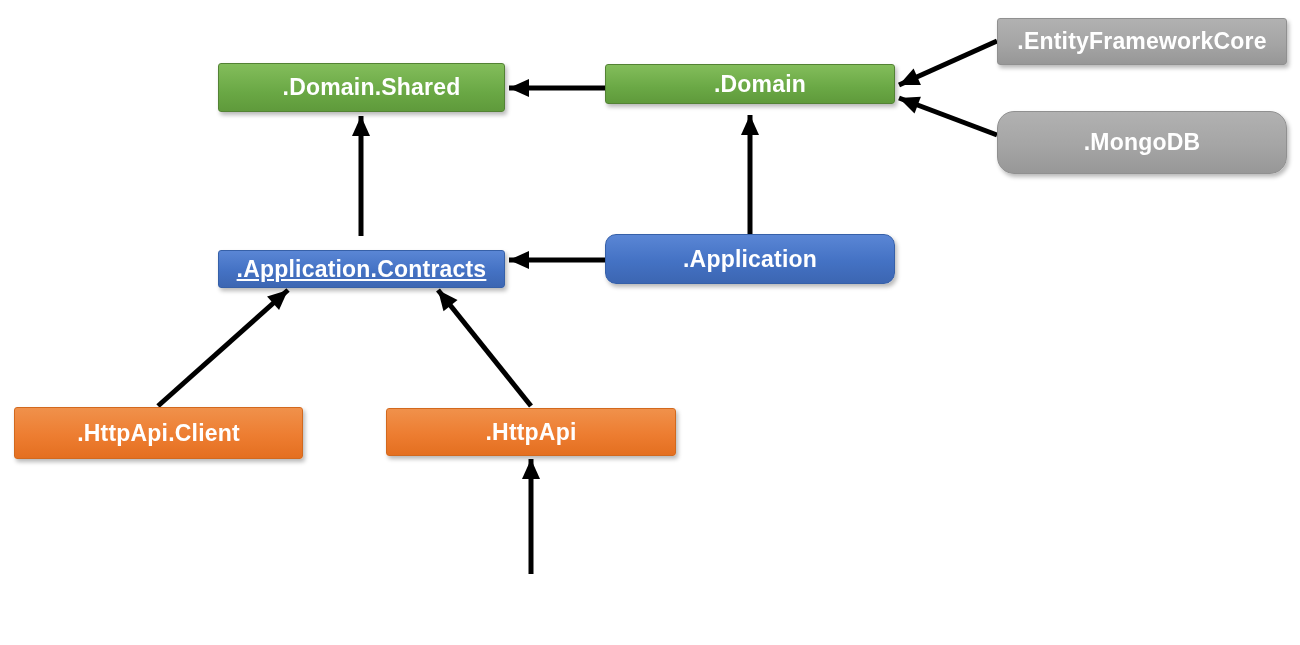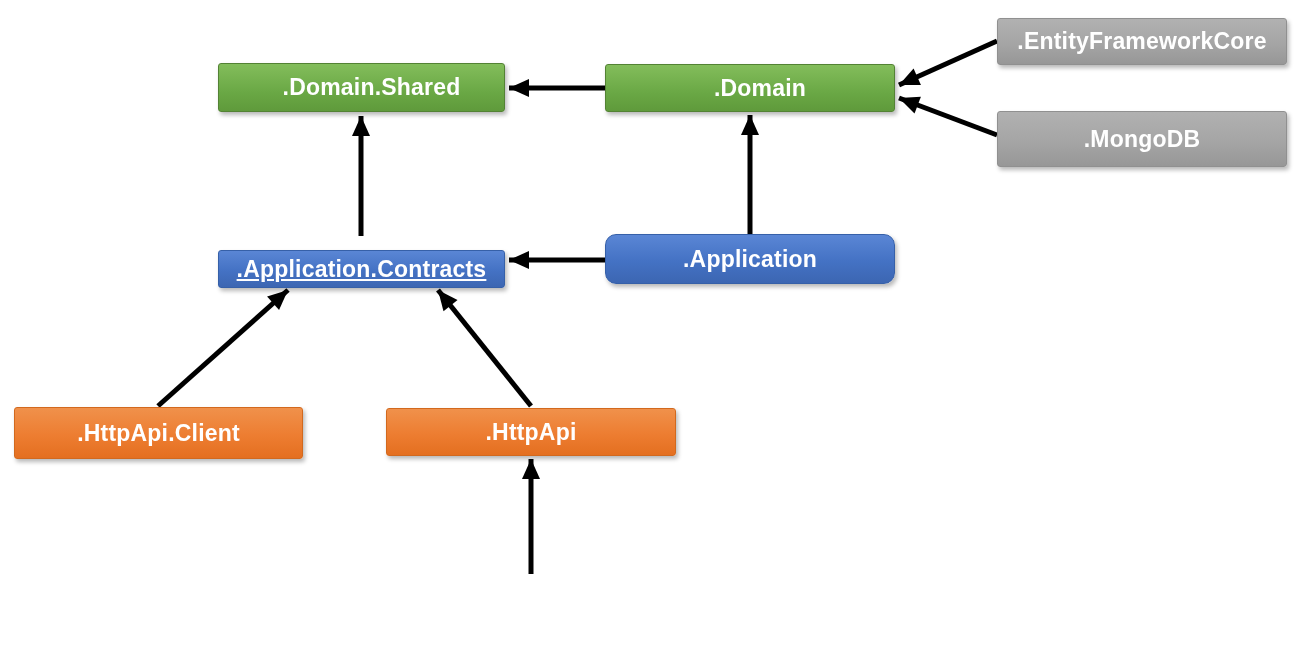--- a/index.html
+++ b/index.html
@@ -84,29 +84,29 @@
     <line class="edge" x1="605" y1="260" x2="509" y2="260" marker-end="url(#arrowhead)"></line>
     <line class="edge" x1="158" y1="406" x2="288" y2="290" marker-end="url(#arrowhead)"></line>
     <line class="edge" x1="531" y1="406" x2="438" y2="290" marker-end="url(#arrowhead)"></line>
     <line class="edge" x1="531" y1="574" x2="531" y2="459" marker-end="url(#arrowhead)"></line>
   </svg>
 
   <div class="node node-green" style="left:218px; top:63px; width:287px; height:49px;">
     <span>.Domain.Shared</span>
   </div>
 
-  <div class="node node-green" style="left:605px; top:64px; width:290px; height:48px;">
+  <div class="node node-green" style="left:605px; top:64px; width:290px; height:40px;">
     <span>.Domain</span>
   </div>
 
   <div class="node node-gray" style="left:997px; top:18px; width:290px; height:47px;">
     <span>.EntityFrameworkCore</span>
   </div>
 
-  <div class="node node-gray" style="left:997px; top:111px; width:290px; height:56px;">
+  <div class="node node-gray" style="left:997px; top:111px; width:290px; height:63px;border-radius:17px;">
     <span>.MongoDB</span>
   </div>
 
   <div class="node node-blue" style="left:218px; top:250px; width:287px; height:38px;text-decoration:underline;">
     <span>.Application.Contracts</span>
   </div>
 
   <div class="node node-blue" style="left:605px; top:234px; width:290px; height:50px;border-radius:11px;">
     <span>.Application</span>
   </div>

